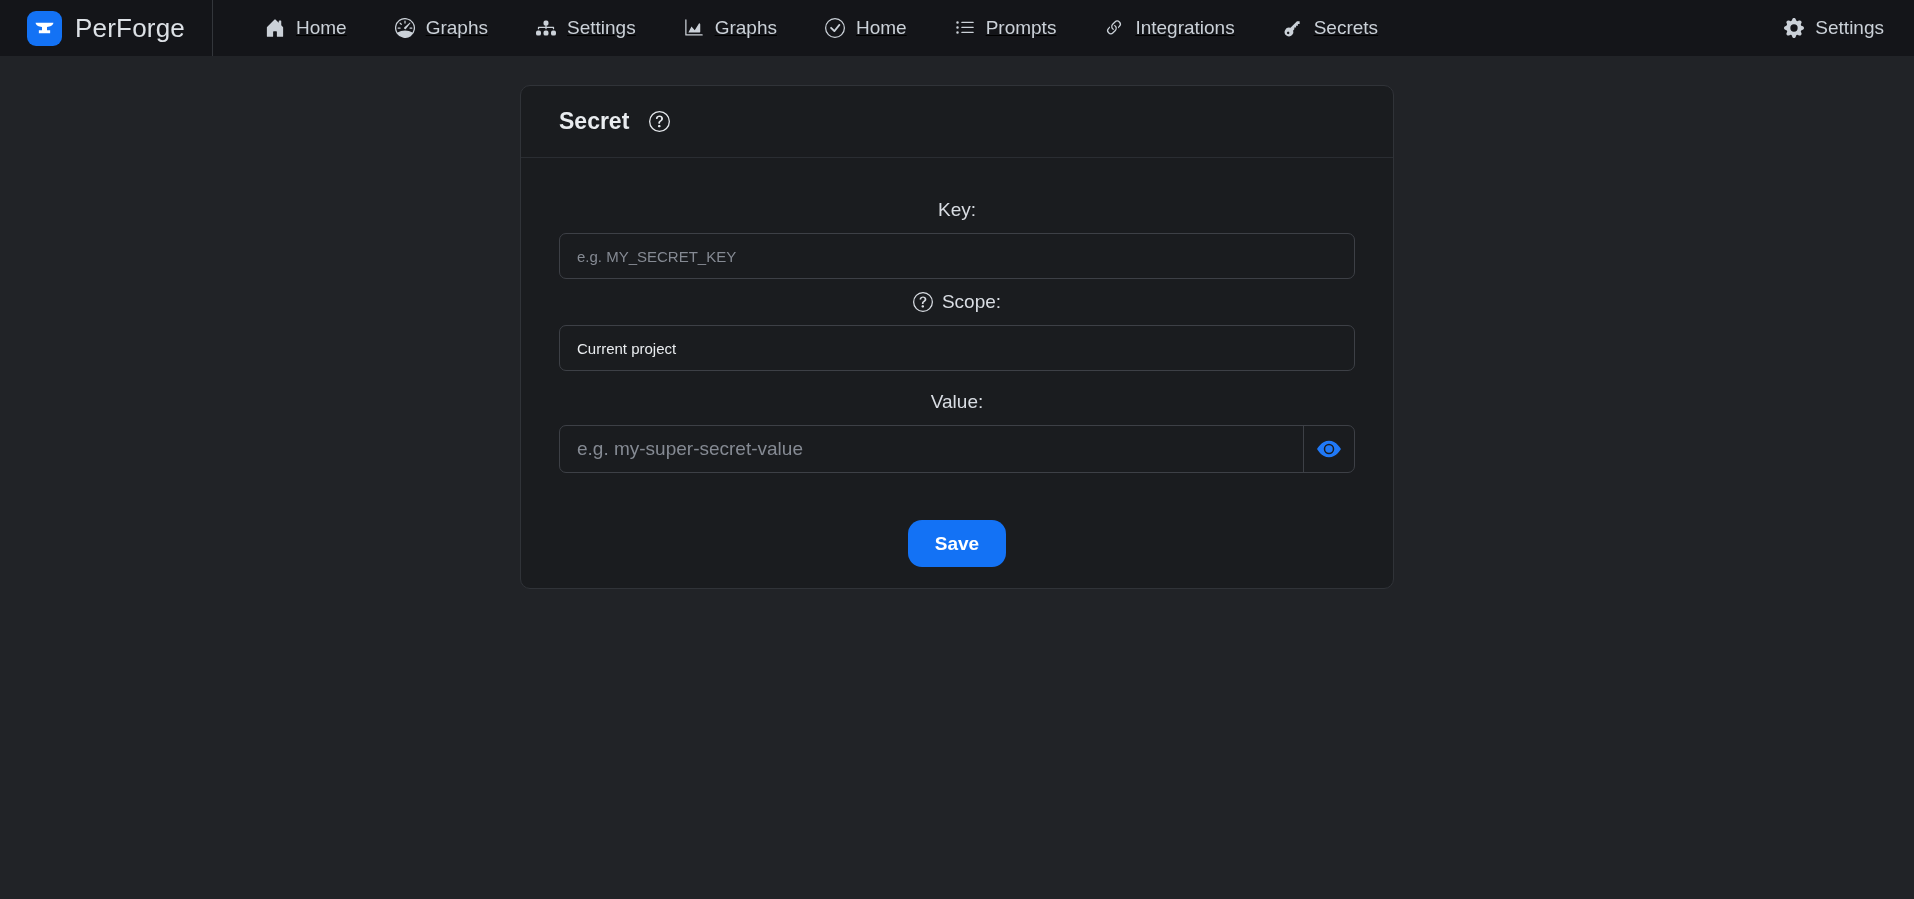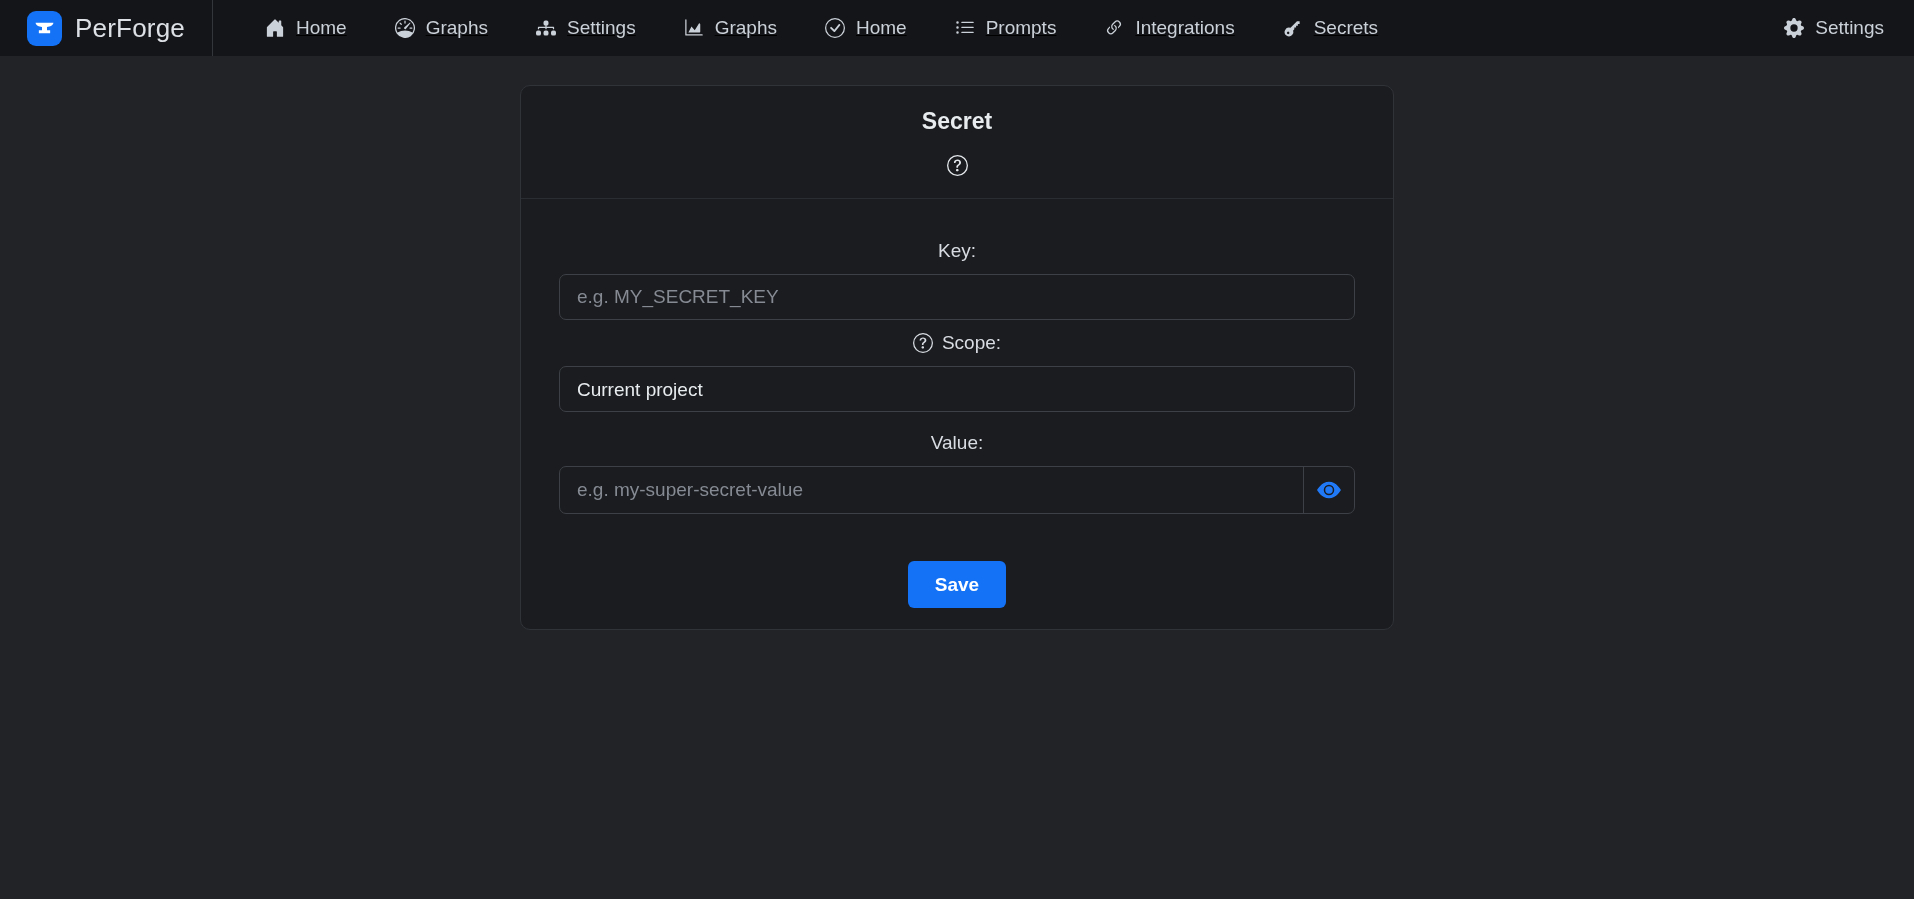--- a/index.html
+++ b/index.html
@@ -41,38 +41,38 @@
   
   .card {
     width: 874px; margin: 29px auto 0;
     background: #1a1c1f;
     border: 1px solid #303338; border-radius: 10px;
   }
   .card-header {
     display: flex; align-items: center; gap: 20px;
     padding: 22px 38px;
     border-bottom: 1px solid #2a2d32;
-    color: #e9ecef; font-size: 23px; font-weight: bold; flex-direction: column;
+    color: #e9ecef; font-size: 23px; font-weight: bold;
   }
   .help-ico { display: flex; cursor: pointer; }
   .help-ico svg { width: 21px; height: 21px; fill: #e4e7eb; display: block; }
   .card-body { padding: 41px 38px 21px; }
 
   .form-label {
     display: flex; justify-content: center; align-items: center; gap: 9px;
     color: #d9dde3; font-size: 19px; margin-bottom: 12px;
   }
   .form-label .help-ico svg { width: 20px; height: 20px; fill: #d9dde3; }
 
   .form-control {
     width: 100%; height: 46px;
     background: transparent;
     border: 1px solid #3d4046; border-radius: 7px;
     padding: 0 17px;
-    color: #e9ecef; font-size: 19px;
+    color: #e9ecef; font-size: 15px;
     font-family: "Liberation Sans", sans-serif;
     outline: none;
   }
   .form-control::placeholder { color: #858a93; opacity: 1; }
   select.form-control { appearance: none; -webkit-appearance: none; -moz-appearance: none; cursor: pointer; }
   select.form-control option { background: #1a1c1f; color: #e9ecef; }
 
   .mb-12 { margin-bottom: 12px; }
   .mb-20 { margin-bottom: 20px; }
 
@@ -92,21 +92,21 @@
     border-left: 1px solid #3d4046;
     display: flex; align-items: center; justify-content: center;
     cursor: pointer;
   }
   .eye-btn svg { width: 24px; height: 24px; fill: #2079f7; display: block; }
 
   .save-row { display: flex; justify-content: center; margin-top: 47px; }
   .save-btn {
     height: 47px; padding: 0 27px;
     background: #1372f5; color: #ffffff;
-    border: none; border-radius: 6px;
+    border: none; border-radius: 14px;
     font-size: 19px; font-weight: bold;
     font-family: "Liberation Sans", sans-serif;
     cursor: pointer;
   }
 </style>
 </head>
 <body>
 
 <div class="navbar">
   <div class="brand">

